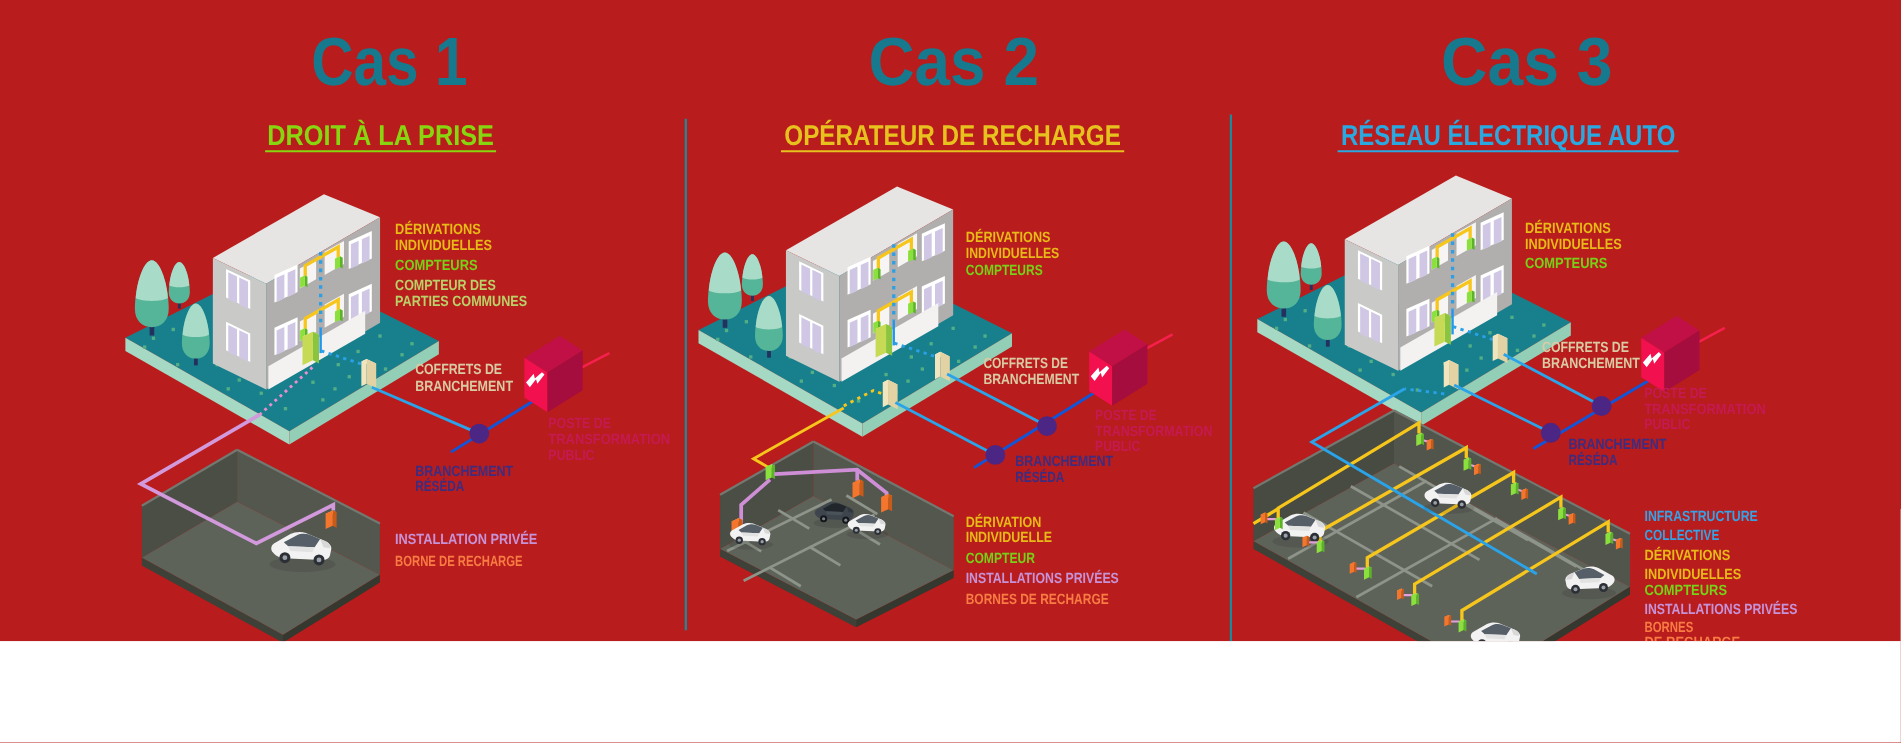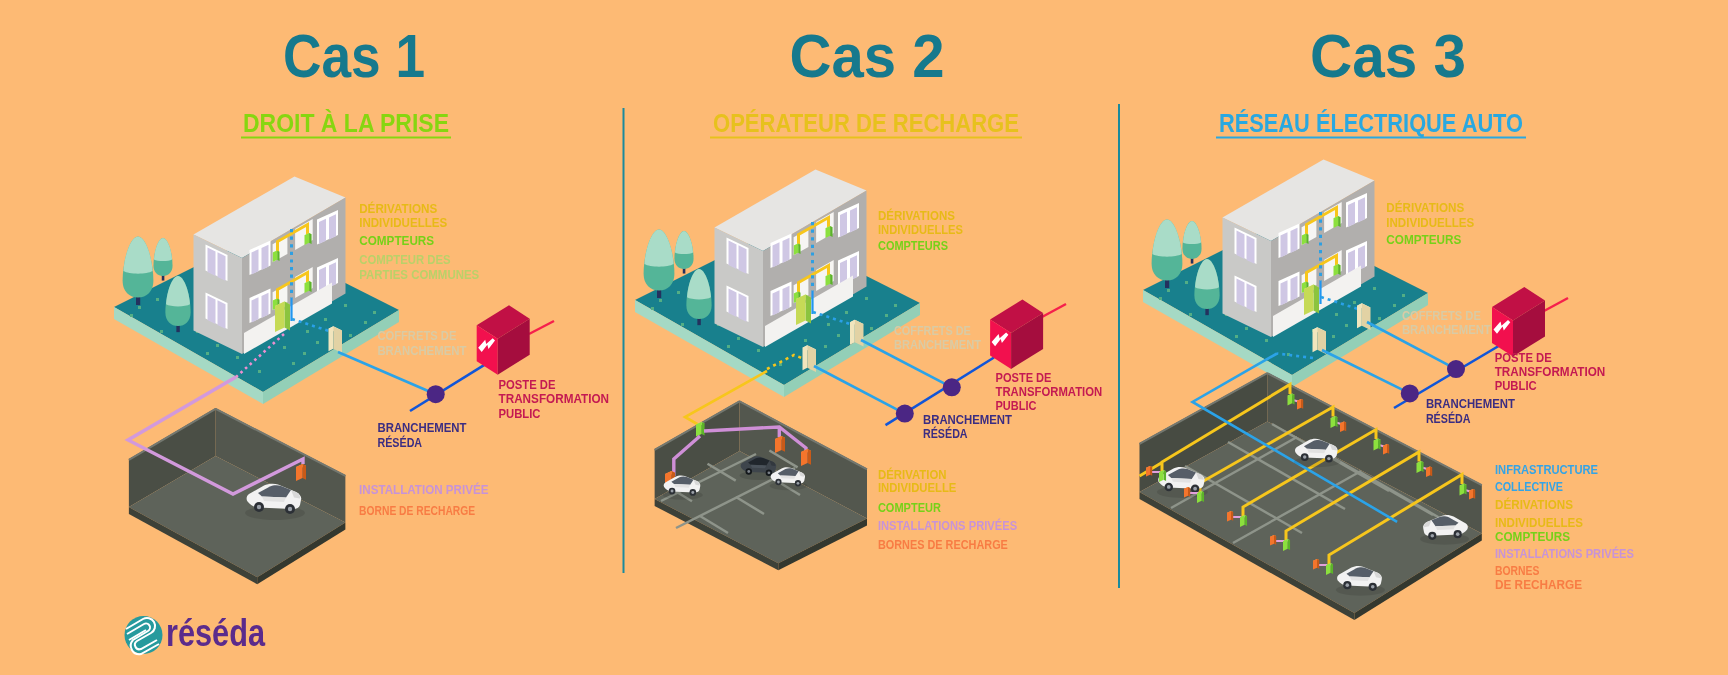--- a/index.html
+++ b/index.html
@@ -1,16 +1,16 @@
 <!DOCTYPE html>
 <html><head>
 <meta charset="utf-8">
 <style>
 html,body{margin:0;padding:0;background:#fff}
-.page{position:relative;width:1728px;height:675px;background:#fdba74;overflow:hidden;font-family:"Liberation Sans",sans-serif}
+.page{position:relative;width:1728px;height:583px;background:#b91c1c;overflow:hidden;font-family:"Liberation Sans",sans-serif}
 text{font-family:"Liberation Sans",sans-serif}
 .ttl{font-size:62px;font-weight:bold;fill:#16798d}
 .sub{font-size:26px;font-weight:bold}
 .lbl{font-size:13.5px;font-weight:bold}
 </style>
 </head>
 <body>
 <div class="page">
 <svg width="1728" height="675" viewBox="0 0 1728 675">
 <defs>

